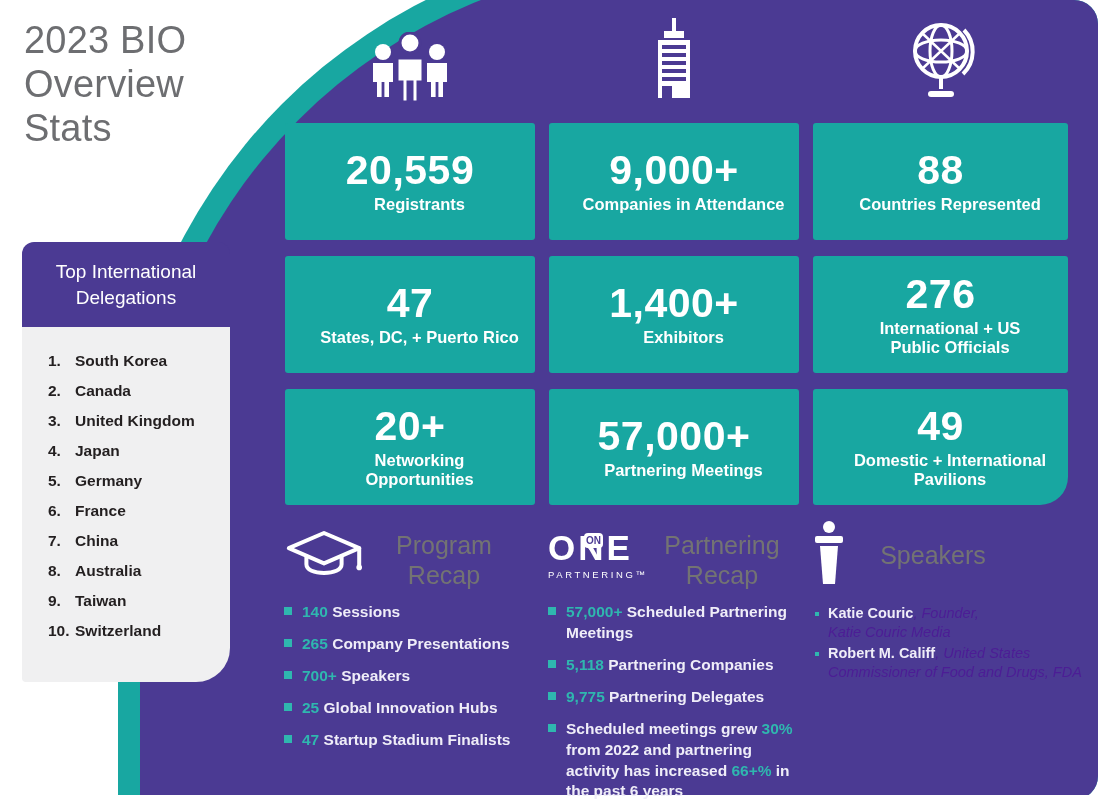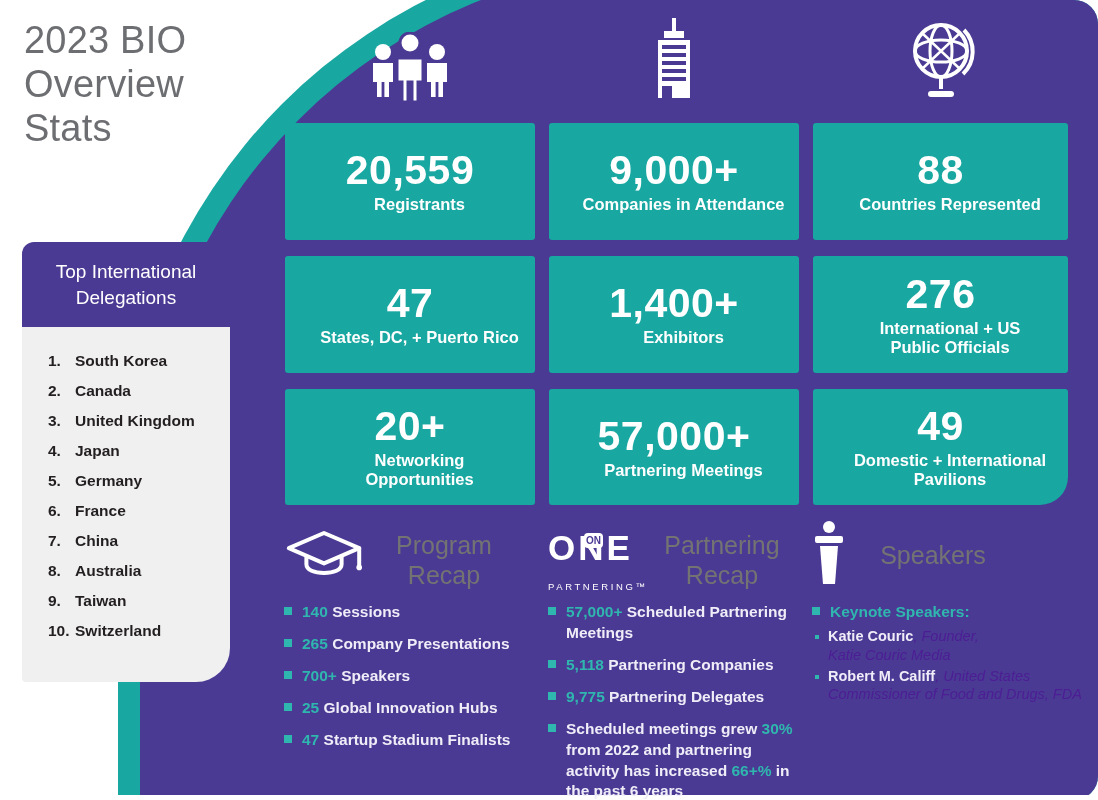--- a/index.html
+++ b/index.html
@@ -96,21 +96,21 @@
     position:absolute; left:36px; top:3px; width:19px; height:15px;
     background:#fff; border-radius:4px; color:#4B3A93;
     font-size:10px; font-weight:700; display:flex; align-items:center; justify-content:center;
     letter-spacing:0;
   }
   .one-bubble::after {
     content:""; position:absolute; bottom:-5px; left:3px;
     border:3px solid transparent; border-top-color:#fff;
   }
   .one-sub {
-    color:#fff; font-size:9.5px; font-weight:400; letter-spacing:2.6px; margin-top:16px;
+    color:#fff; font-size:9.5px; font-weight:400; letter-spacing:2.6px; margin-top:4px;
   }
 
   svg { display:block; }
 </style>
 </head>
 <body>
 
 <div class="canvas">
 
   <div class="teal-shape"></div>
@@ -343,24 +343,20 @@
     <svg width="34" height="66" viewBox="0 0 34 66" fill="#ffffff">
       <circle cx="17" cy="7" r="6"></circle>
       <rect x="3" y="16" width="28" height="7" rx="2"></rect>
       <polygon points="8,26 26,26 23,64 11,64"></polygon>
     </svg>
   </div>
   <div class="recap-head-title" style="left:868px; top:541px; width:130px;">
     <div>Speakers</div>
   </div>
   <div class="bullets" style="left:812px; top:602px; width:278px;">
-    <div class="b-item" style="margin-bottom:4px;">
-      <span class="b-sq"></span>
-      <span class="b-text hl">Keynote Speakers:</span>
-    </div>
     <div class="sub-item">
       <span class="sub-dot"></span>
       <span class="sub-text"><span class="name">Katie Couric</span><span class="role">, Founder,</span><br><span class="role">Katie Couric Media</span></span>
     </div>
     <div class="sub-item">
       <span class="sub-dot"></span>
       <span class="sub-text"><span class="name">Robert M. Califf</span><span class="role">, United States</span><br><span class="role">Commissioner of Food and Drugs, FDA</span></span>
     </div>
   </div>
 

